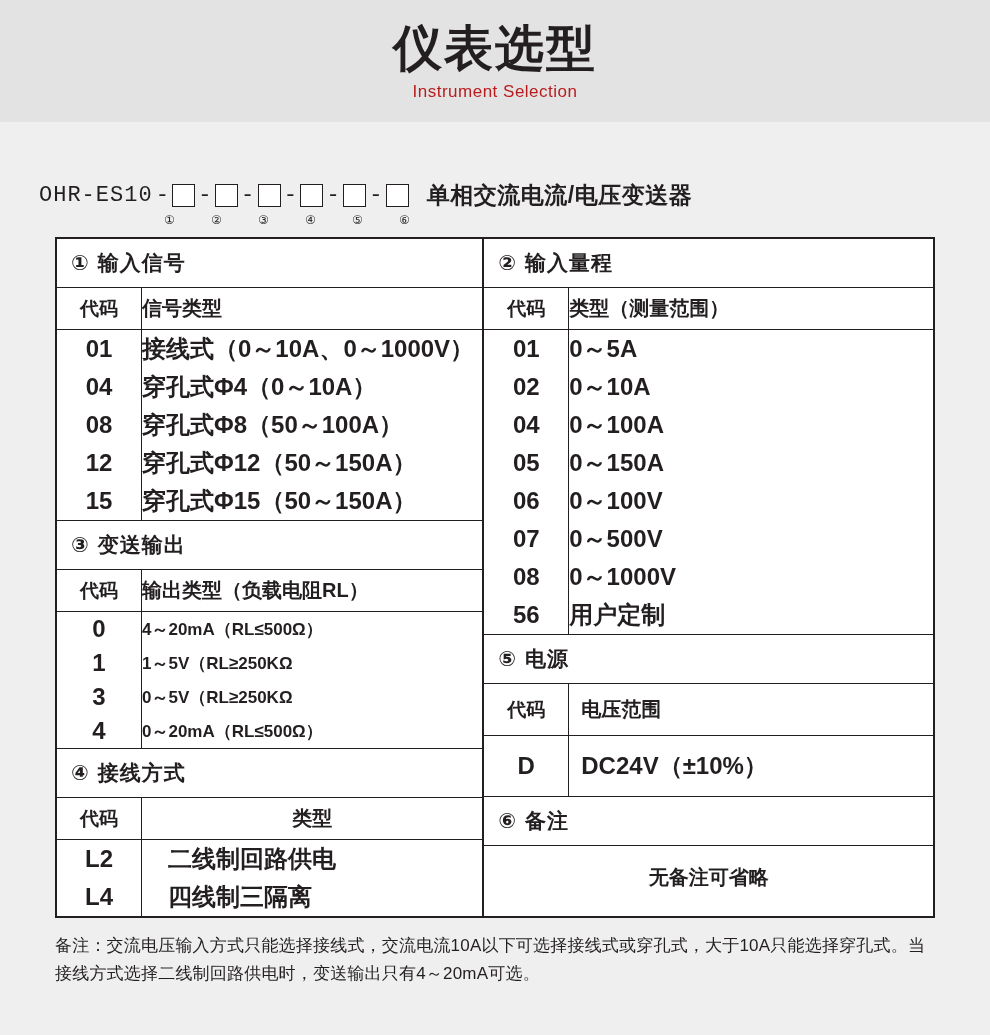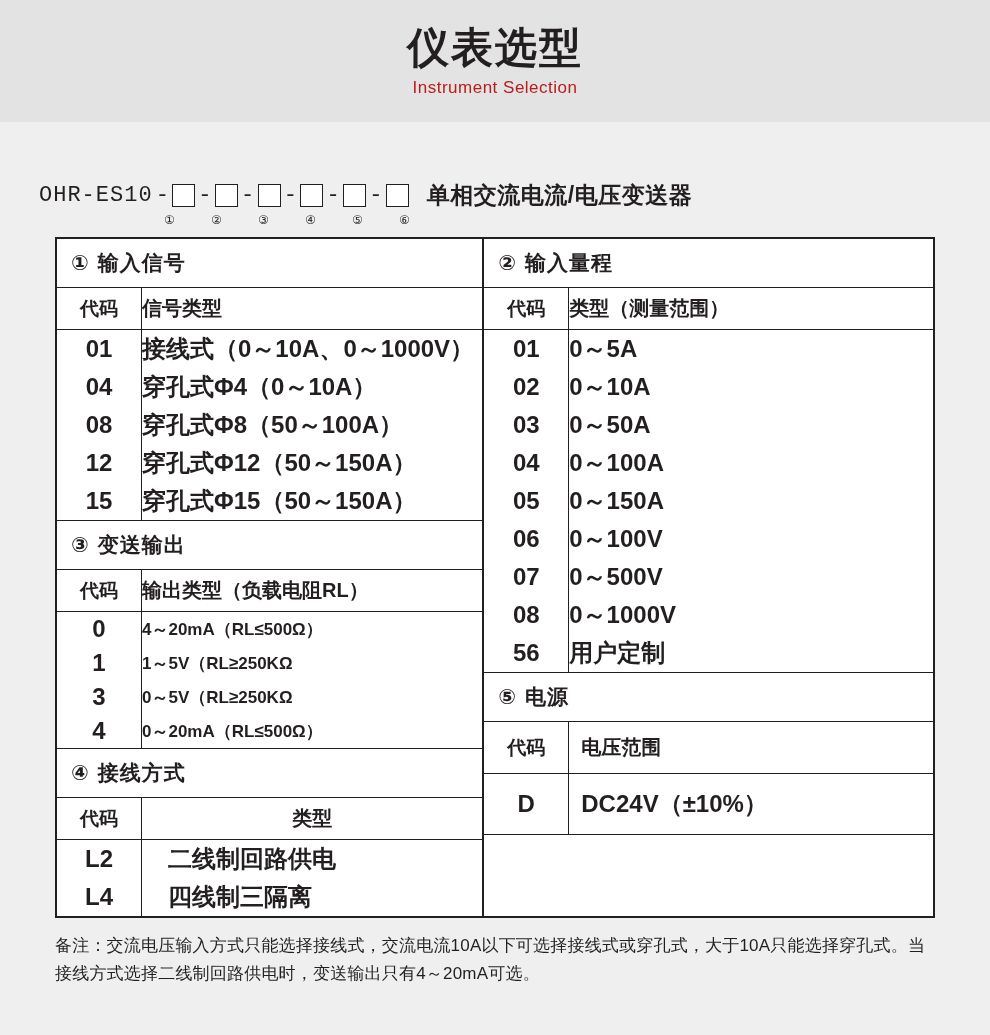--- a/index.html
+++ b/index.html
@@ -18,21 +18,21 @@
   
   .header {
     height: 122px;
     background: #e3e3e4;
     display: flex;
     flex-direction: column;
     align-items: center;
     justify-content: center;
   }
   .header-title {
-    font-size: 42px;
+    font-size: 49px;
     font-weight: bold;
     letter-spacing: 2px;
     color: #231f20;
     line-height: 1.15;
   }
   .header-sub {
     font-size: 17px;
     color: #b91c1c;
     letter-spacing: 0.5px;
     margin-top: 6px;
@@ -322,24 +322,20 @@
         </tr>
         <tr>
               <td class="code">01</td>
               <td class="val">0～5A</td>
             </tr>
         <tr>
               <td class="code">02</td>
               <td class="val">0～10A</td>
             </tr>
         <tr>
-              <td class="code">03</td>
-              <td class="val">0～50A</td>
-            </tr>
-        <tr>
               <td class="code">04</td>
               <td class="val">0～100A</td>
             </tr>
         <tr>
               <td class="code">05</td>
               <td class="val">0～150A</td>
             </tr>
         <tr>
               <td class="code">06</td>
               <td class="val">0～100V</td>
@@ -371,16 +367,22 @@
           <td class="val" style="padding:12px 8px 12px 12px">电压范围</td>
         </tr>
         <tr>
               <td class="code" style="padding:14px 0">D</td>
               <td class="val" style="padding:14px 0 14px 12px">DC24V（±10%）</td>
             </tr>
       </tbody>
         </table>
     </div>
 
+    <div class="sect-wrap last">
+      <div class="sect-head">
+        <span class="circ">⑥</span><span>备注</span>
+      </div>
+      <div class="note-row">无备注可省略</div>
+    </div>
   </div>
 </div>
 
 <div class="remark">备注：交流电压输入方式只能选择接线式，交流电流10A以下可选择接线式或穿孔式，大于10A只能选择穿孔式。当接线方式选择二线制回路供电时，变送输出只有4～20mA可选。</div>
 
 </body></html>

